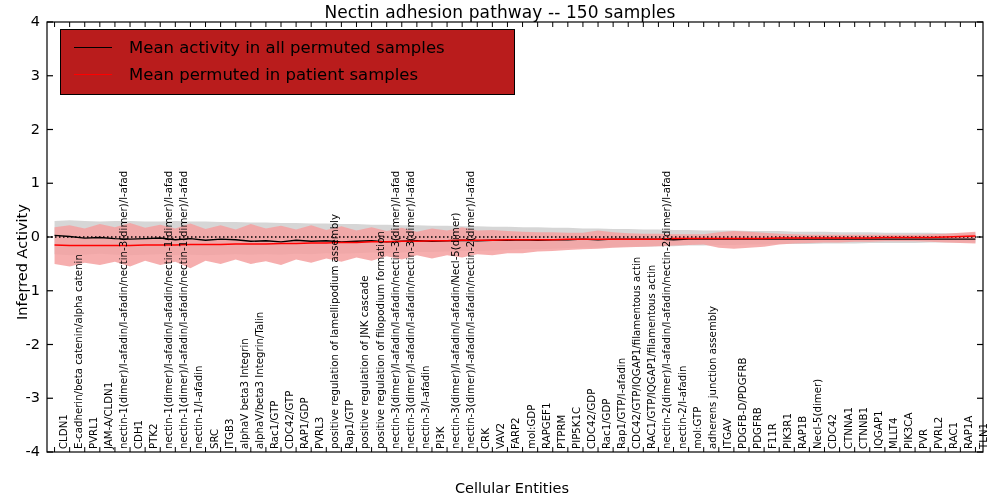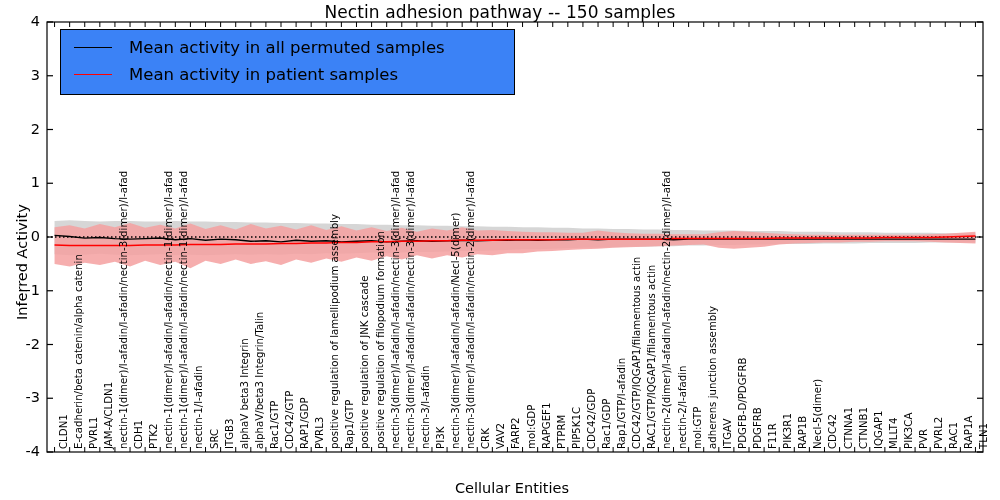--- a/index.html
+++ b/index.html
@@ -8,21 +8,21 @@
   #fig{position:relative;width:1000px;height:500px;}
   #plotsvg{position:absolute;left:0;top:0;}
   .ttl{position:absolute;left:0;top:2px;width:1000px;text-align:center;
        font-size:17px;color:#000;letter-spacing:.1px;}
   .ylab{position:absolute;transform:rotate(-90deg);transform-origin:left top;
         font-size:14.5px;color:#000;white-space:nowrap;}
   .xlab{position:absolute;font-size:14.5px;color:#000;white-space:nowrap;}
   .ytick{position:absolute;font-size:14.5px;color:#000;text-align:right;white-space:nowrap;}
   .xtk{position:absolute;transform:rotate(-90deg);transform-origin:left top;
        font-size:10.2px;color:#000;white-space:nowrap;line-height:1;}
-  .legend{position:absolute;border:1.1px solid #000;background:#3b82f6;
+  .legend{position:absolute;border:1.1px solid #000;background:#b91c1c;
           box-sizing:border-box;}
   .legrow{display:flex;align-items:center;height:27px;}
   .legline{width:38px;height:0;border-top:1.4px solid #000;margin-left:13px;}
   .legline.red{border-top-color:#ff0000;}
   .legtxt{font-size:16.5px;color:#000;margin-left:17px;white-space:nowrap;}
 </style>
 </head>
 <body>
 
 <div id="fig">
@@ -184,21 +184,21 @@
       <path d="M54.54838709677419,245.0625L69.64516129032258,245.6L84.74193548387098,245.6L99.83870967741936,245.6L114.93548387096774,245.6L130.03225806451613,245.6L145.1290322580645,245.0625L160.22580645161293,245.0625L175.32258064516128,245.0625L190.4193548387097,244.525L205.51612903225805,244.525L220.61290322580646,244.525L235.70967741935482,243.98749999999998L250.80645161290323,243.98749999999998L265.9032258064516,243.98749999999998L281,243.45000000000002L296.0967741935484,243.45000000000002L311.1935483870968,242.9125L326.2903225806452,242.9125L341.38709677419354,242.375L356.4838709677419,242.375L371.58064516129036,241.8375L386.6774193548387,241.8375L401.7741935483871,241.3L416.8709677419355,241.3L431.9677419354839,240.7625L447.06451612903226,240.7625L462.1612903225806,240.225L477.258064516129,240.225L492.35483870967744,240.225L507.4516129032258,239.6875L522.5483870967741,239.6875L537.6451612903226,239.6875L552.741935483871,239.6875L567.8387096774193,239.15L582.9354838709678,239.15L598.0322580645162,239.15L613.1290322580645,239.15L628.2258064516129,239.15L643.3225806451612,239.15L658.4193548387096,239.15L673.516129032258,238.61249999999998L688.6129032258063,238.61249999999998L703.7096774193549,238.61249999999998L718.8064516129033,238.61249999999998L733.9032258064516,238.61249999999998L749,238.61249999999998L764.0967741935484,238.61249999999998L779.1935483870967,238.075L794.2903225806451,238.075L809.3870967741937,238.075L824.483870967742,238.075L839.5806451612904,238.075L854.6774193548388,238.075L869.7741935483871,238.075L884.8709677419355,237.5375L899.9677419354838,237.5375L915.0645161290322,237.5375L930.1612903225807,237.5375L945.258064516129,237L960.3548387096774,236.4625L975.4516129032259,235.925" fill="none" stroke="#ff0000" stroke-width="1.5"></path>
     </svg>
 
   <div class="legend" style="left:60px; top:29px; width:455px; height:66px;">
     <div class="legrow" style="margin-top:4px;">
       <span class="legline"></span>
       <span class="legtxt">Mean activity in all permuted samples</span>
     </div>
     <div class="legrow">
       <span class="legline red"></span>
-      <span class="legtxt">Mean activity in patient samples</span>
+      <span class="legtxt">Mean permuted in patient samples</span>
     </div>
   </div>
 
   <div id="yticks">
       <div class="ytick" style="left: 8px; top: 13px; width: 32px;">4</div>
       <div class="ytick" style="left: 8px; top: 66.75px; width: 32px;">3</div>
       <div class="ytick" style="left: 8px; top: 120.5px; width: 32px;">2</div>
       <div class="ytick" style="left: 8px; top: 174.25px; width: 32px;">1</div>
       <div class="ytick" style="left: 8px; top: 228px; width: 32px;">0</div>
       <div class="ytick" style="left: 8px; top: 281.75px; width: 32px;">-1</div>

